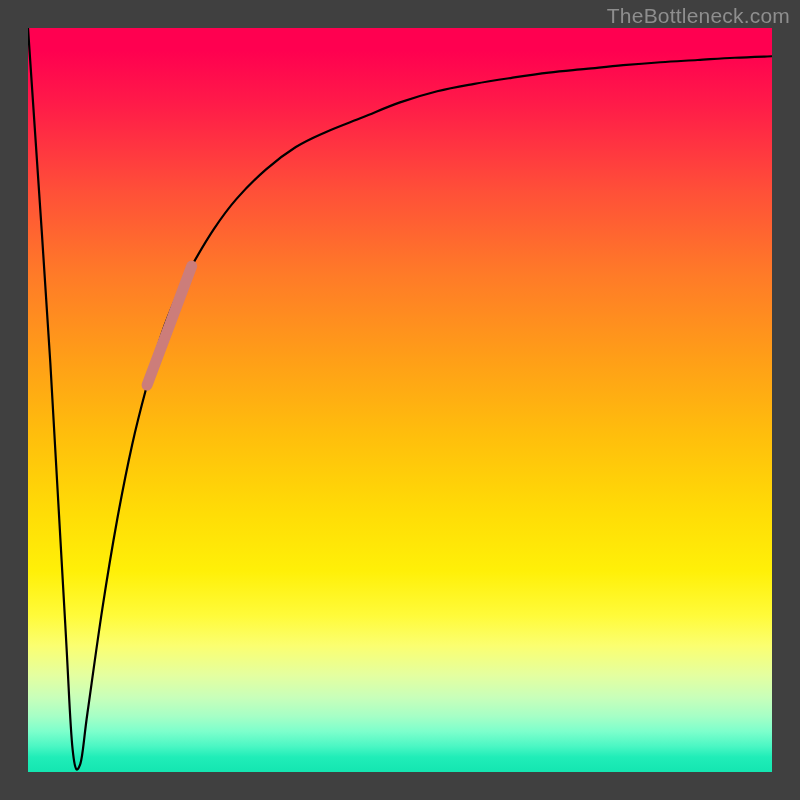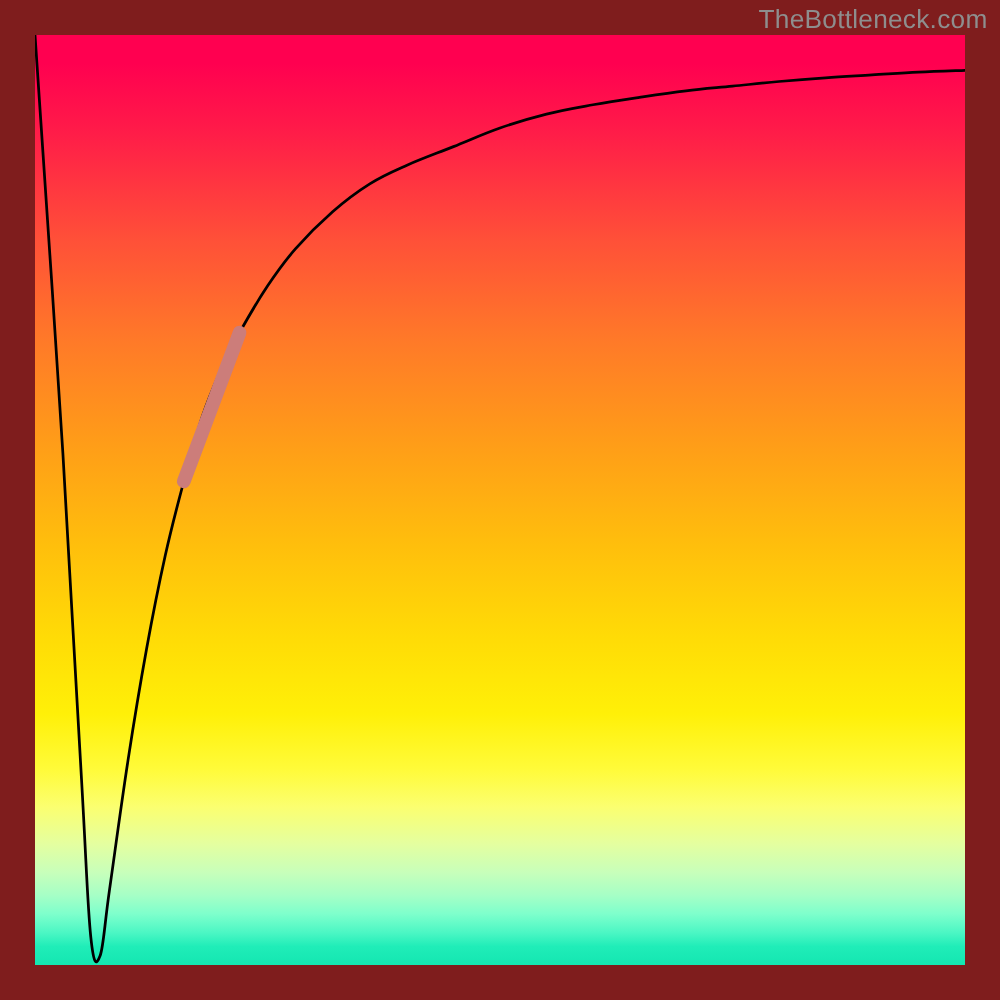--- a/index.html
+++ b/index.html
@@ -8,21 +8,21 @@
     width: 800px;
     height: 800px;
     background: #000;
     overflow: hidden;
     font-family: Arial, Helvetica, sans-serif;
   }
   .stage {
     position: relative;
     width: 800px;
     height: 800px;
-    background: #7f1d1d;
+    background: #404040;
   }
   .plot-area {
     position: absolute;
     left: 28px;
     top: 28px;
     width: 744px;
     height: 744px;
     overflow: hidden;
   }
   .gradient-bg {

